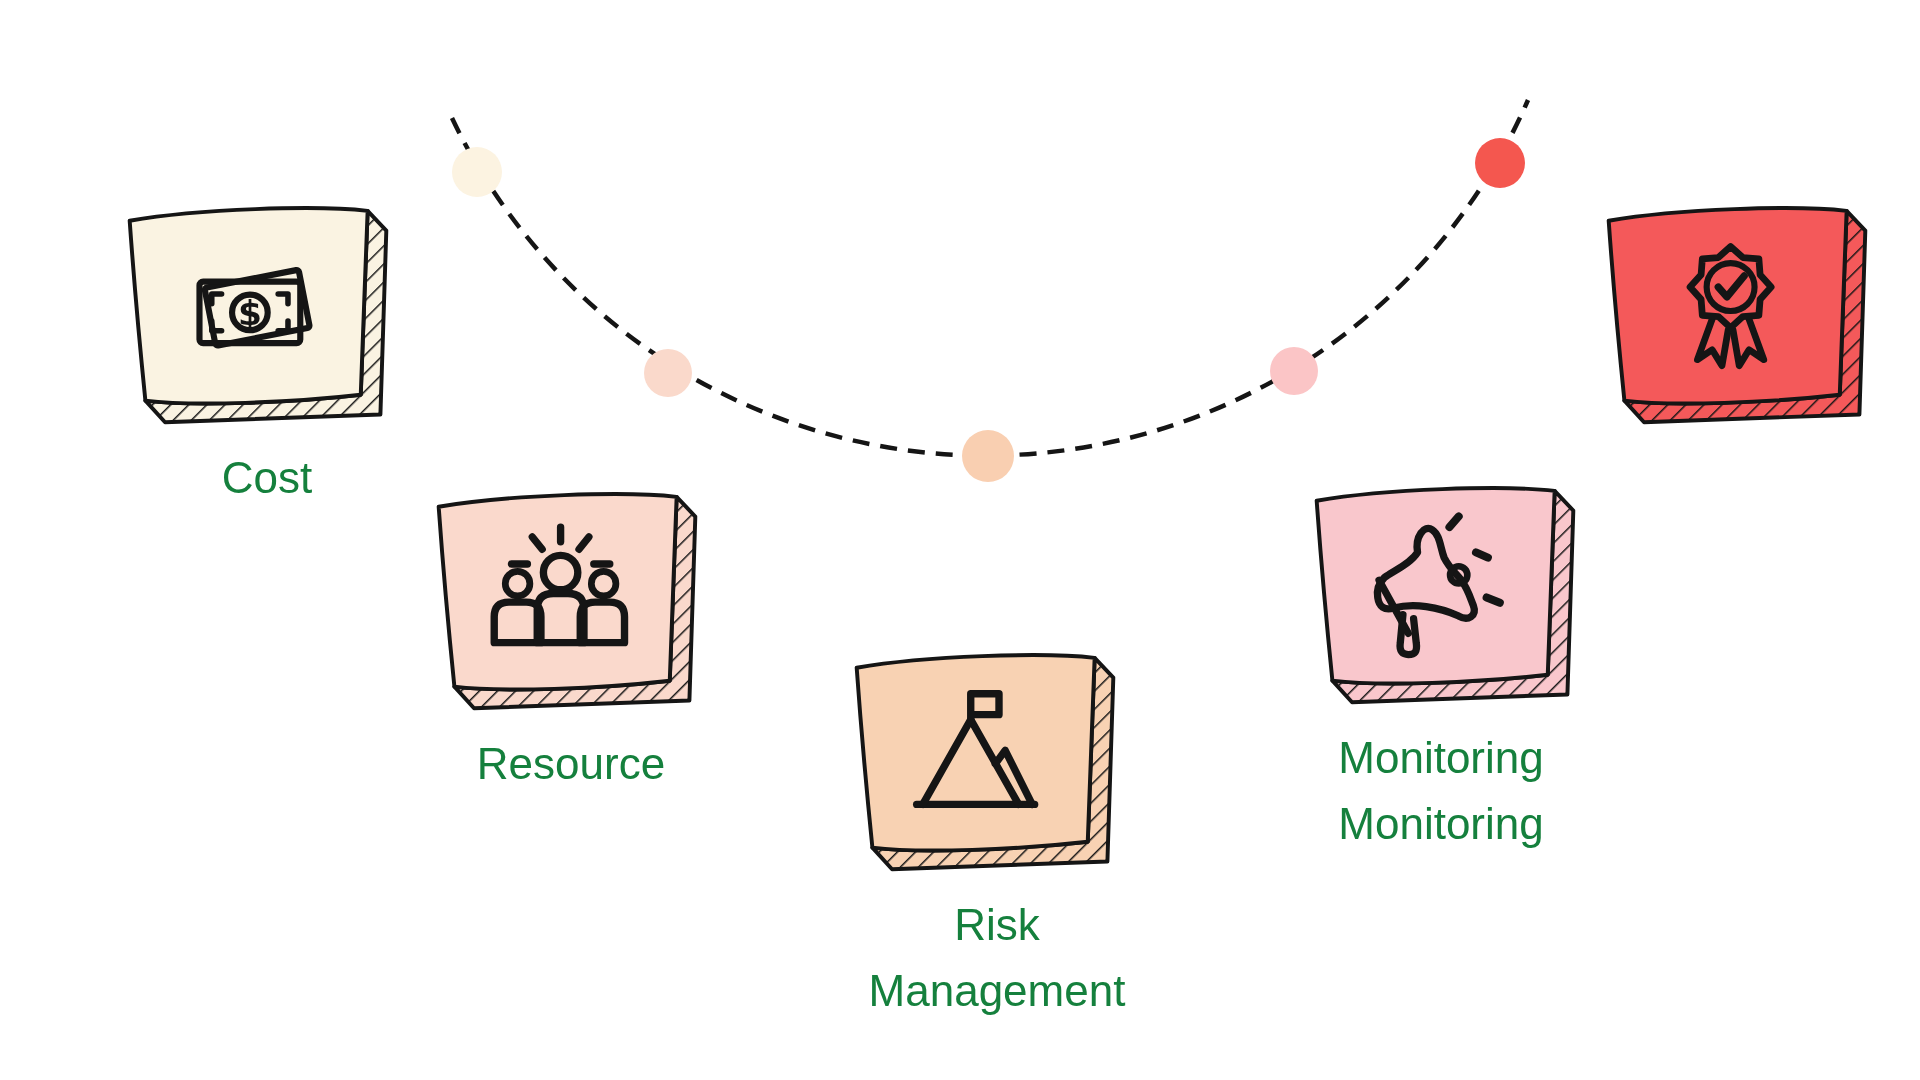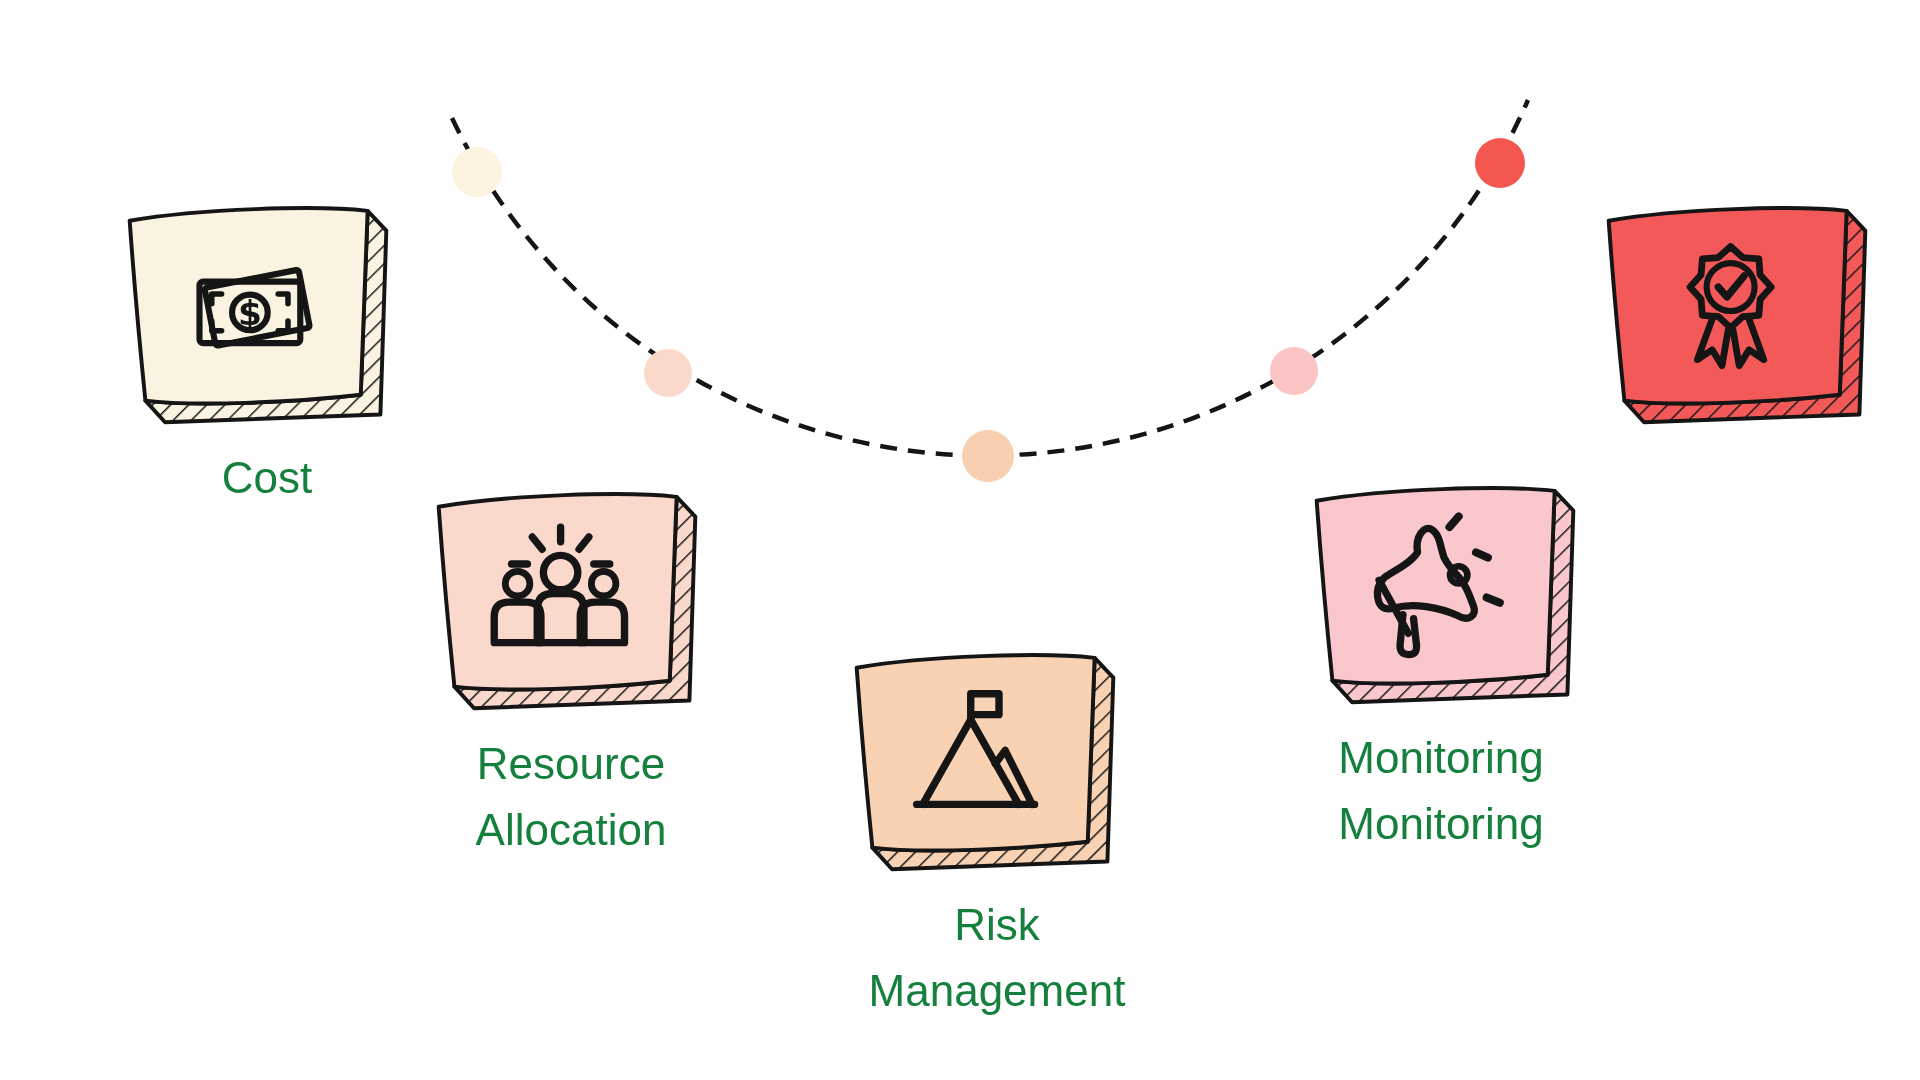--- a/index.html
+++ b/index.html
@@ -93,21 +93,20 @@
       <circle class="ic" cx="25" cy="53" r="10" stroke-width="5.5"></circle>
       <circle class="ic" cx="95" cy="53" r="10" stroke-width="5.5"></circle>
       <path class="ic" stroke-width="6" d="M 6 101 L 6 80 Q 6 68 18 68 L 32 68 Q 44 68 44 80 L 44 101 Z"></path>
       <path class="ic" stroke-width="6" d="M 76 101 L 76 80 Q 76 68 88 68 L 100 68 Q 112 68 112 80 L 112 101 Z"></path>
       <circle class="ic" cx="60" cy="44" r="14" stroke-width="6" fill="#FAD9CC"></circle>
       <path class="ic" stroke-width="6" d="M 41 101 L 41 74 Q 41 61 54 61 L 66 61 Q 79 61 79 74 L 79 101 Z" fill="#FAD9CC"></path>
     </g>
   </svg>
   <div class="label" style="left:152px;top:252px;">
     <span class="line">Resource</span>
-    <span class="line">Allocation</span>
   </div>
 </div>
 
 <div class="card" style="left:837px;top:640px;text-decoration:underline;">
   <svg class="card-sketch" viewBox="0 0 300 260">
     <path class="band" d="M 262 18 L 281 38 L 275 225 L 56 233 L 36 211 C 85 217 185 213 255 205 C 257 150 260 72 262 18 Z" fill="#F8D2B3"></path>
     <path fill="url(#hatch)" d="M 262 18 L 281 38 L 275 225 L 56 233 L 36 211 C 85 217 185 213 255 205 C 257 150 260 72 262 18 Z"></path>
     <path class="band-outline" d="M 262 18 L 281 38 L 275 225 L 56 233 L 36 211 C 85 217 185 213 255 205 C 257 150 260 72 262 18 Z"></path>
     <path class="face" d="M 20 28 C 90 16 210 12 262 18 C 260 72 257 150 255 205 C 185 213 85 217 36 211 C 30 152 24 84 20 28 Z" fill="#F8D2B3"></path>
     <g transform="translate(66,42) scale(1.25)">

